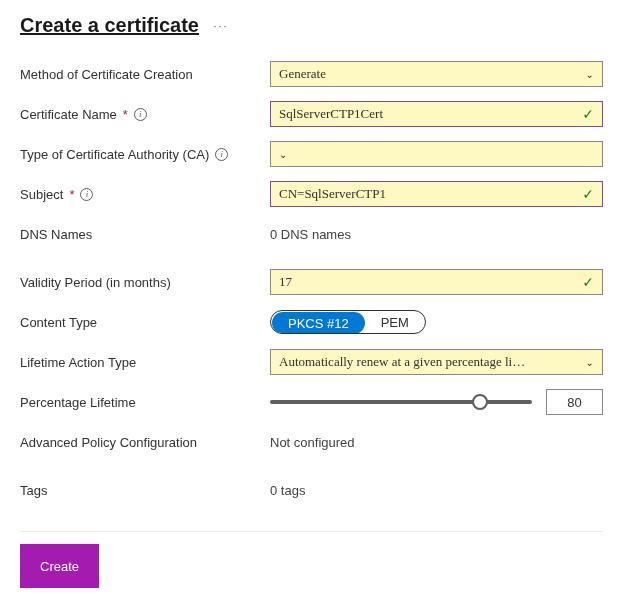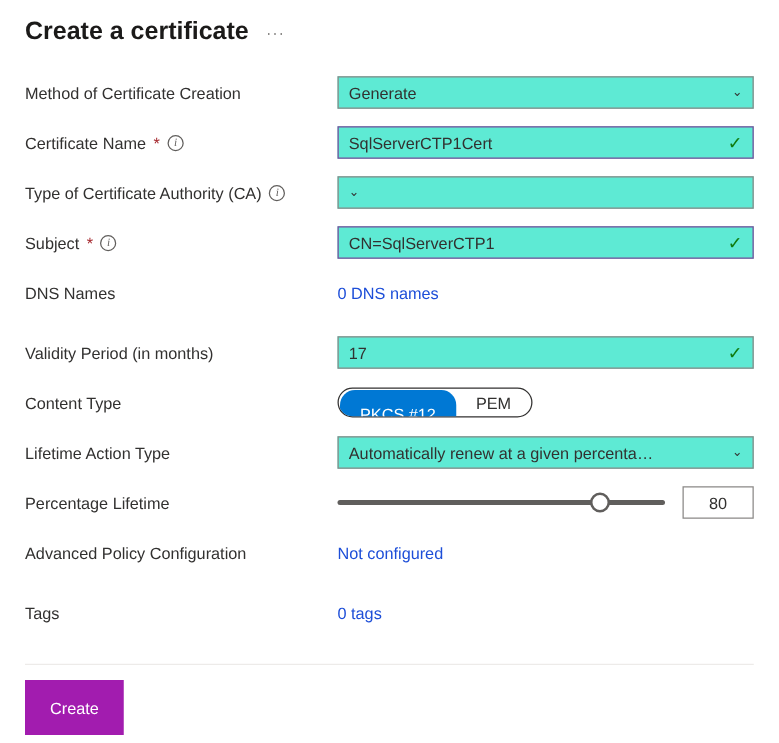--- a/index.html
+++ b/index.html
@@ -6,60 +6,61 @@
   body {
     margin: 0;
     padding: 14px 20px 16px 20px;
     font-family: "Segoe UI", Arial, sans-serif;
     font-size: 13px;
     color: #323130;
     background: #ffffff;
     width: 623px;
   }
   .title-row { display: flex; align-items: center; gap: 14px; margin-bottom: 24px; }
-  h1 { font-size: 20px; font-weight: 600; margin: 0; color: #1b1a19;}
+  h1 { font-size: 20px; font-weight: 600; margin: 0; color: #1b1a19; text-decoration: underline;}
   .dots { letter-spacing: 1px; color: #605e5c; cursor: pointer; font-size:12px;}
   .form { display: flex; flex-direction: column; gap: 14px; }
   .row { display: flex; align-items: center; min-height: 26px;}
   .label-col {
     width: 250px;
     flex: 0 0 250px;
     display: flex;
     align-items: center;
     gap: 6px;
     color: #323130;
   }
   .ctrl-col { flex: 1; display: flex; align-items: center; }
   .req { color: #a4262c; }
   .info-icon {
     width: 13px; height: 13px; border: 1px solid #605e5c; border-radius: 50%;
     display: inline-flex; align-items: center; justify-content: center;
     font-size: 9px; color: #605e5c; font-style: italic; font-family: Georgia, serif;
     line-height: 1;
   }
   .select, .textbox {
-    width: 100%; height: 26px; border: 1px solid #8a8886; background: #5eead4;
+    width: 100%; height: 26px; border: 1px solid #8a8886; background: #fef9c3;
     display: flex; align-items: center; padding: 0 8px; position: relative;
     font-size: 13px;
+    font-family: Liberation Serif, serif;
   }
   .select { justify-content: space-between; }
   .valid { border-color: #7b4b9c; }
   .chev { font-size: 10px; color: #323130; }
   .check { color: #107c10; font-size: 14px; }
-  .link { color: #1d4ed8; cursor: pointer; }
+  .link { color: #404040; cursor: pointer; }
 
   .pill-group {
     display: inline-flex; border: 1px solid #323130; border-radius: 14px;
     overflow: hidden; height: 24px;
   }
   .pill {
     padding: 0 16px; display: flex; align-items: center; font-size: 13px;
     cursor: pointer;
   }
-  .pill.selected { background: #0078d4; color: #fff; border-radius: 12px; margin:1px 0 1px 1px; height:38px;}
+  .pill.selected { background: #0078d4; color: #fff; border-radius: 12px; margin:1px 0 1px 1px; height:22px;}
   .pill.unselected { color: #323130; }
 
   .slider-wrap { flex:1; display:flex; align-items:center; gap:14px; }
   .slider-track {
     flex: 1; height: 4px; background: #605e5c; border-radius: 2px; position: relative;
   }
   .slider-thumb {
     width: 16px; height: 16px; border-radius: 50%; background: #fff;
     border: 2px solid #605e5c; position: absolute; top: 50%;
     transform: translate(-50%, -50%);

